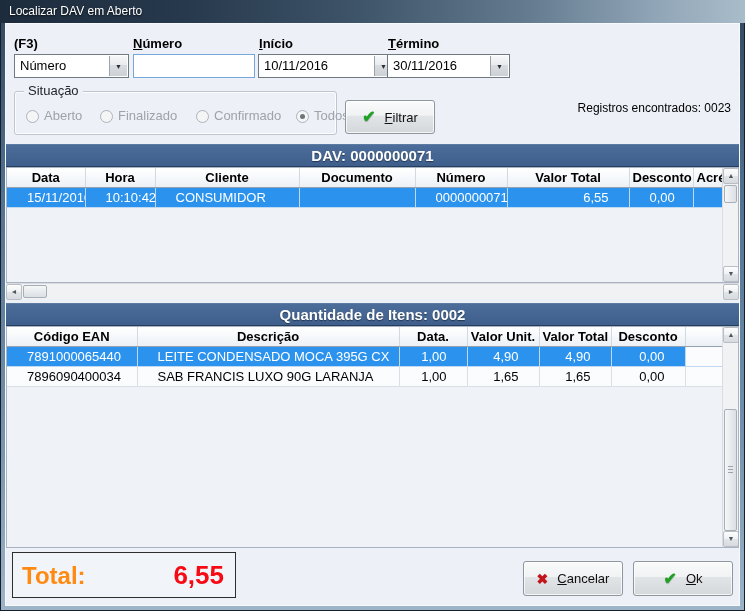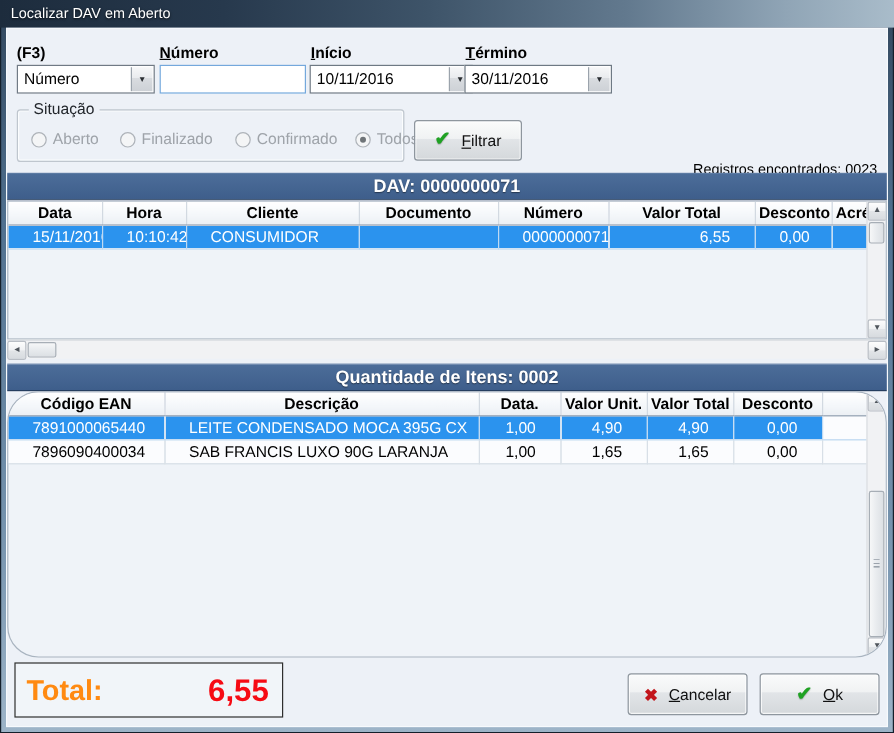--- a/index.html
+++ b/index.html
@@ -126,21 +126,21 @@
     <div class="radio selected" style="left:291px;top:85px;">
       <span class="circle"></span>
       <span>Todos</span>
     </div>
 
     <div class="btn7" style="left:340px;top:77px;width:90px;height:34px;">
       <span class="check">✔</span>
       <span><u>F</u>iltrar</span>
     </div>
 
-    <div class="registros" style="right:9px;top:111px;padding-left:20px;">Registros encontrados: 0023</div>
+    <div class="registros" style="right:9px;top:78px;padding-left:20px;">Registros encontrados: 0023</div>
 
     <div class="section-hdr" style="left:1px;top:121px;width:733px;height:23px;">DAV: 0000000071</div>
 
     <div class="grid" style="left:1px;top:144px;width:733px;height:116px;">
       <table style="width:717px;">
         <colgroup>
           <col style="width:78px;">
             <col style="width:70px;">
             <col style="width:144px;">
             <col style="width:116px;">
@@ -182,21 +182,21 @@
     </div>
 
     <div class="sbh" style="left:1px;top:260px;width:733px;">
       <div class="sb-btn" style="left:0;top:0;">◄</div>
       <div class="sb-thumb" style="top:1px;bottom:1px;left:17px;width:24px;"></div>
       <div class="sb-btn" style="right:0;top:0;">►</div>
     </div>
 
     <div class="section-hdr" style="left:1px;top:280px;width:733px;height:23px;">Quantidade de Itens: 0002</div>
 
-    <div class="grid" style="left:1px;top:303px;width:733px;height:222px;border-radius:26px;">
+    <div class="grid" style="left:1px;top:303px;width:733px;height:222px;">
       <table style="width:717px;">
         <colgroup>
           <col style="width:130px;">
             <col style="width:262px;">
             <col style="width:68px;">
           <col style="width:72px;">
             <col style="width:72px;">
             <col style="width:74px;">
             <col style="width:39px;">
         </colgroup>

